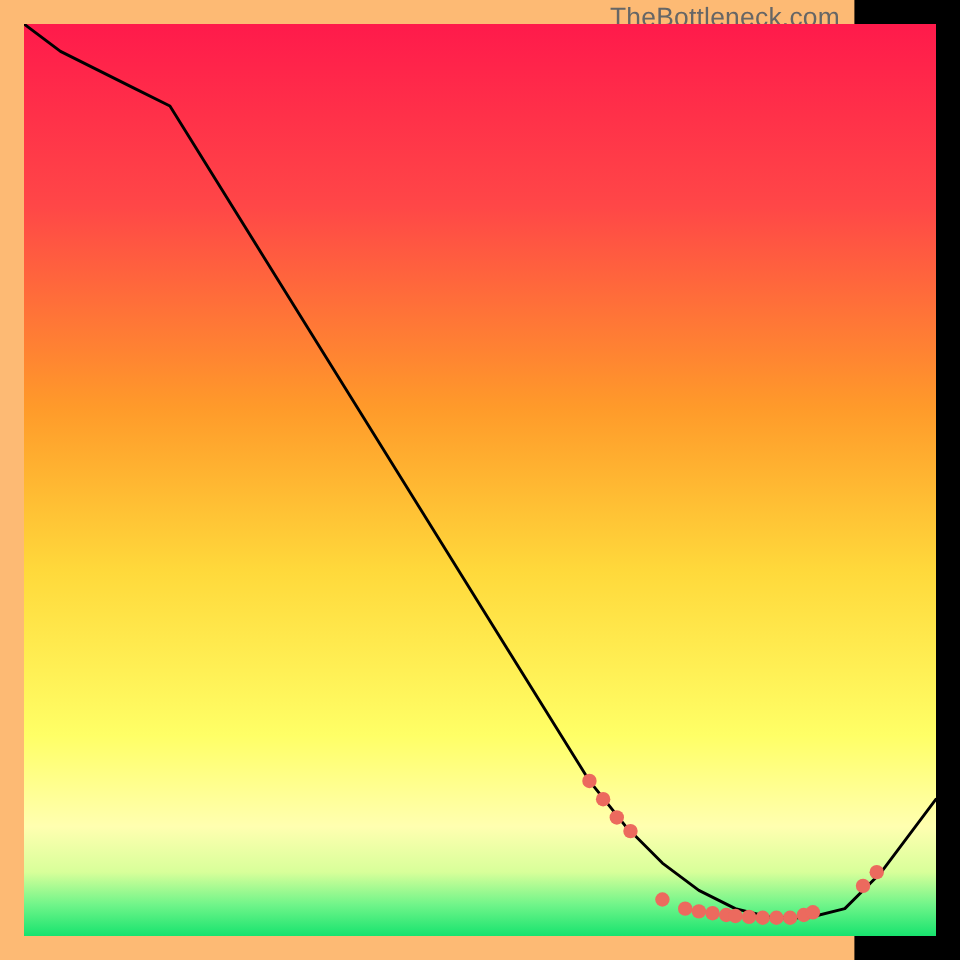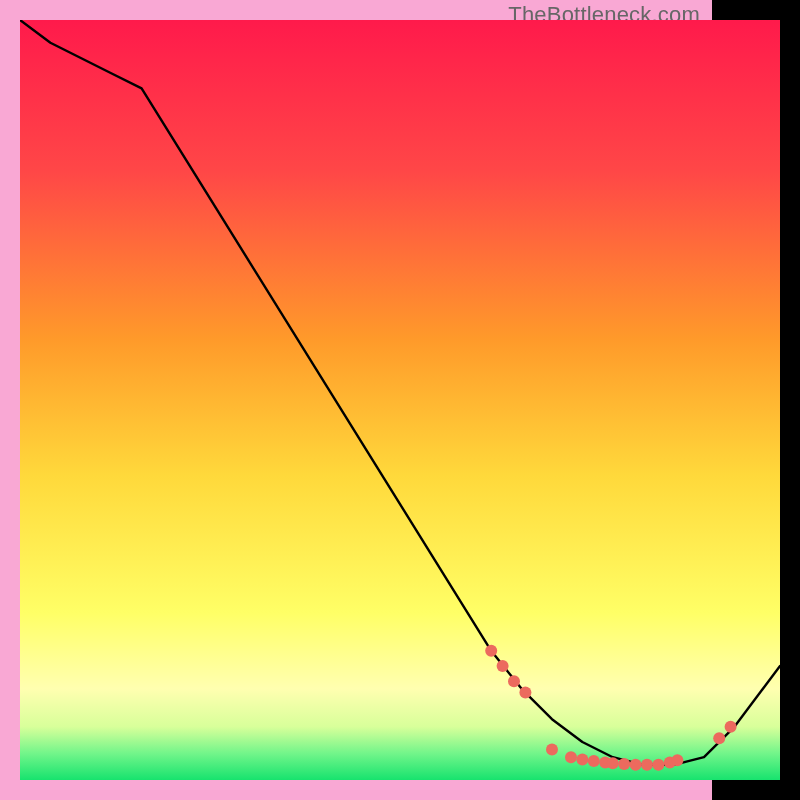--- a/index.html
+++ b/index.html
@@ -8,21 +8,21 @@
     width: 800px;
     height: 800px;
     background: #000;
     overflow: hidden;
     font-family: Arial, Helvetica, sans-serif;
   }
   .stage {
     position: relative;
     width: 712px;
     height: 800px;
-    background: #f9a8d4;
+    background: #fdba74;
   }
   .plot {
     position: absolute;
     left: 20px;
     top: 20px;
     width: 760px;
     height: 760px;
   }
   .watermark {
     position: absolute;

